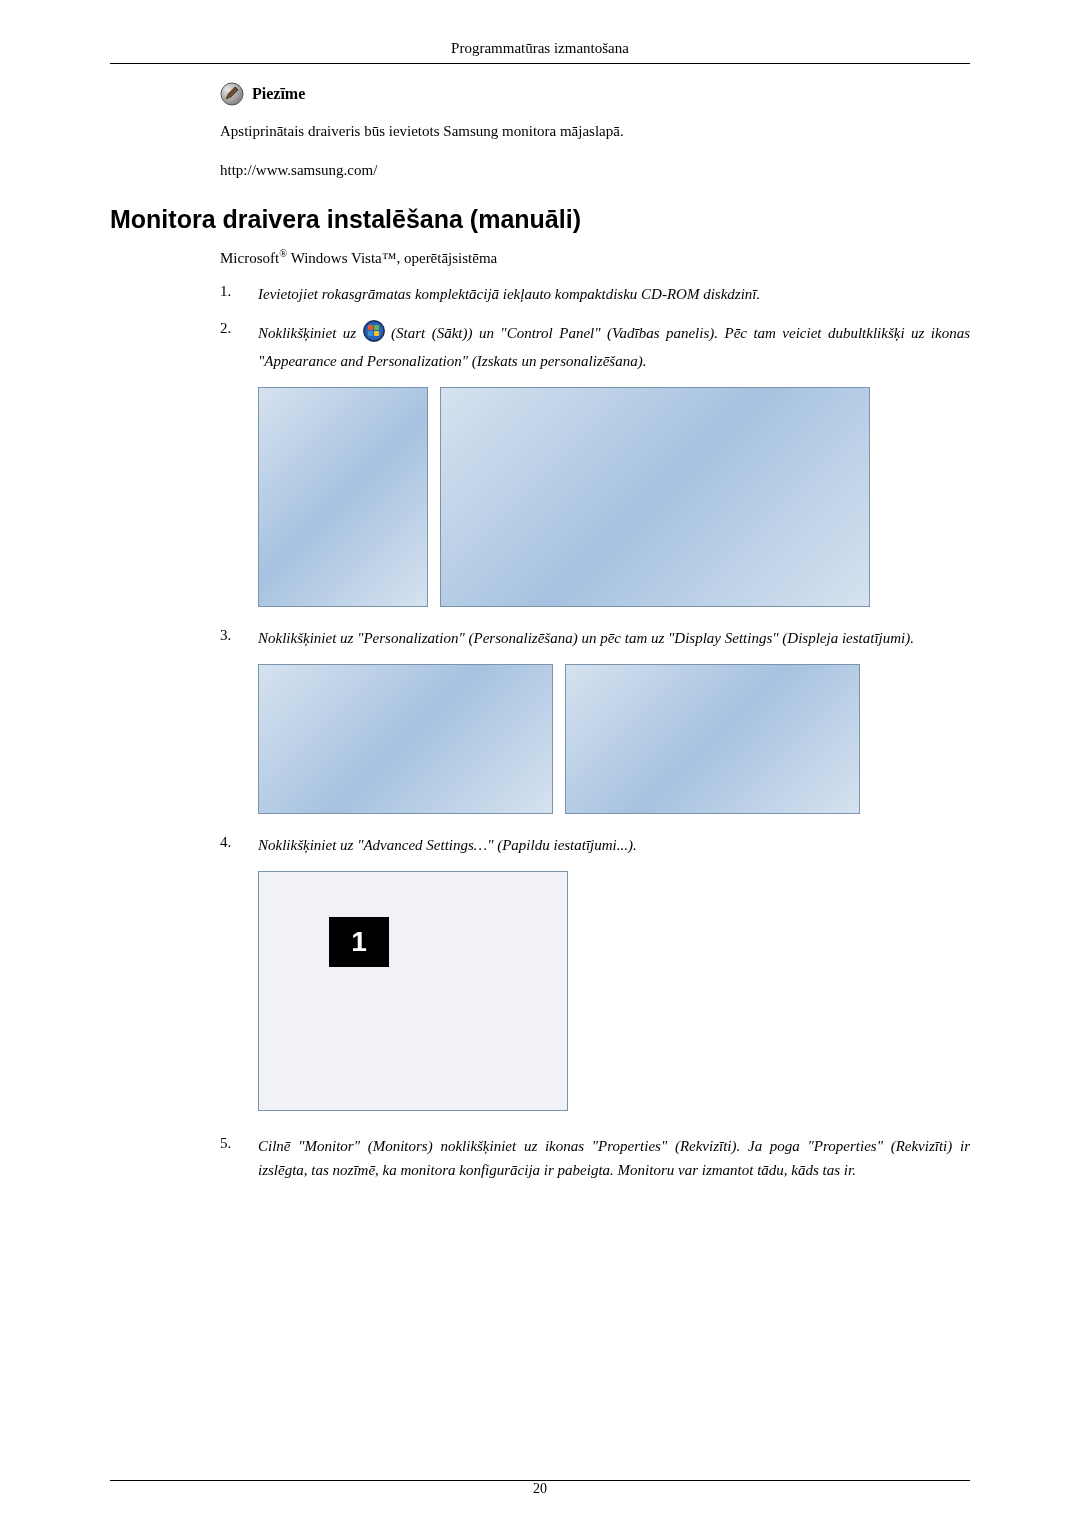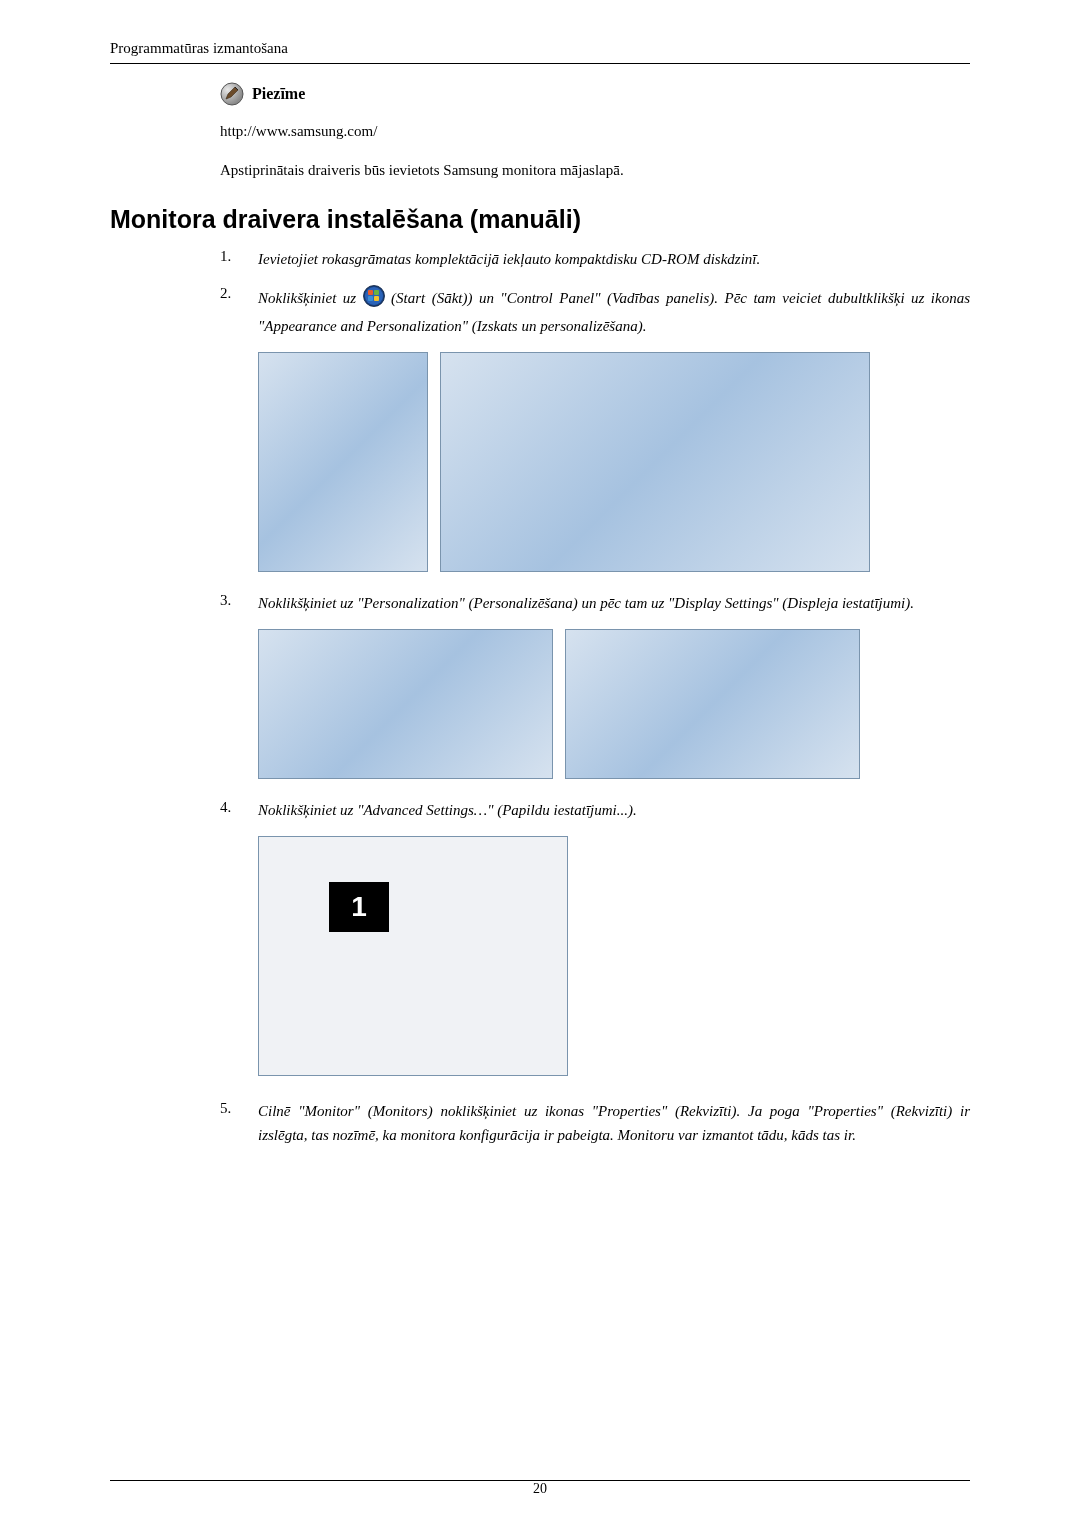--- a/index.html
+++ b/index.html
@@ -7,20 +7,21 @@
       width: 1080px;
       height: 1527px;
       font-family: "Times New Roman", Times, serif;
       padding: 40px 110px 30px 110px;
       background: #fff;
       color: #000;
       font-size: 15px;
       position: relative;
     }
     .page-header {
+      text-align: center;
       font-size: 15px;
       border-bottom: 1px solid #000;
       padding-bottom: 6px;
       margin-bottom: 18px;
     }
     .note-block {
       margin-left: 110px;
       margin-bottom: 24px;
     }
     .note-title-row {
@@ -104,28 +105,31 @@
             <stop offset="100%" stop-color="#8a8a8a"></stop>
           </radialGradient>
         </defs>
         <circle cx="12" cy="12" r="11" fill="url(#pg)" stroke="#555" stroke-width="1"></circle>
         <path d="M6 17 L8 12 L15 5 L18 8 L11 15 L6 17 Z" fill="#6b4b2a" stroke="#3a2a18" stroke-width="0.6"></path>
         <path d="M15 5 L18 8" stroke="#222" stroke-width="1"></path>
       </svg>
     </span>
     <span class="note-label">Piezīme</span>
   </div>
+  <p class="note-text">Apstiprinātais draiveris būs ievietots Samsung monitora mājaslapā.</p>
   <p class="note-text">http://www.samsung.com/</p>
-  <p class="note-text">Apstiprinātais draiveris būs ievietots Samsung monitora mājaslapā.</p>
 </div>
 
 <h2 class="section-heading">Monitora draivera instalēšana (manuāli)</h2>
 
 <div class="body-indent">
 
+  <p class="os-line">
+    <span>Microsoft</span><sup class="reg">®</sup><span> Windows Vista™, operētājsistēma</span>
+  </p>
 
   <div class="step">
     <div class="step-num">1.</div>
     <div class="step-text">Ievietojiet rokasgrāmatas komplektācijā iekļauto kompaktdisku CD-ROM diskdzinī.</div>
   </div>
 
   <div class="step">
     <div class="step-num">2.</div>
     <div class="step-text">
       <span>Noklikšķiniet uz </span>

